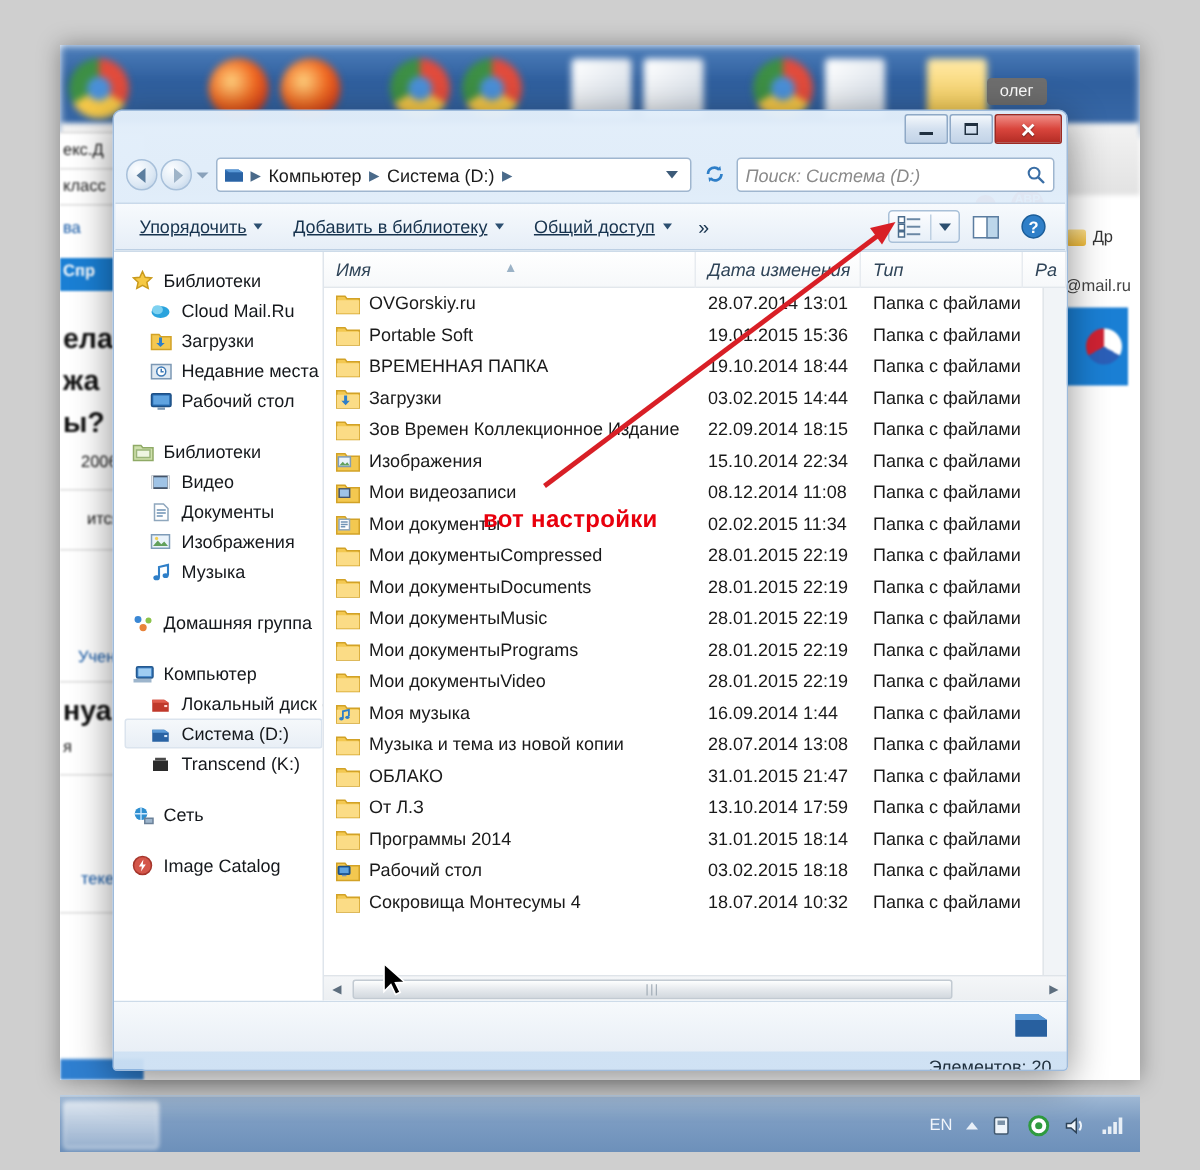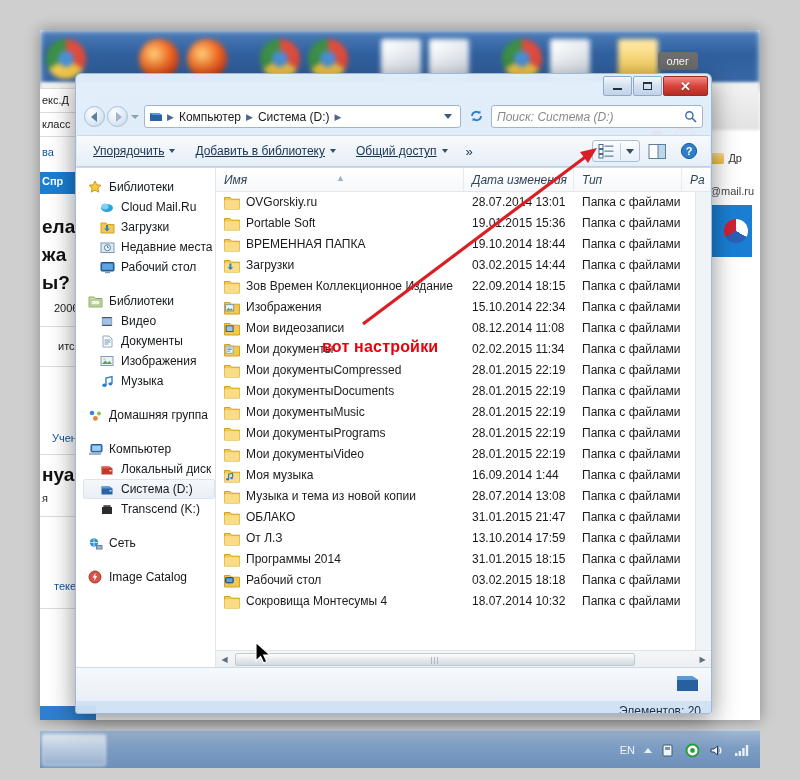--- a/index.html
+++ b/index.html
@@ -884,21 +884,21 @@
             <div class="row">
               <div class="cell name">
                 <span style="display: flex;">
                   <svg class="fi" viewBox="0 0 16 14">
                     <path d="M.5 1.5h5.5l1.3 1.7H15.5V13H.5z" fill="#f3c850" stroke="#d2a227"></path>
                     <path d="M.5 4.2h15v8.8H.5z" fill="#fbdc86"></path>
                   </svg>
                 </span>
                 <span>Программы 2014</span>
               </div>
-              <div class="cell date">31.01.2015 18:15</div>
+              <div class="cell date">31.01.2015 18:14</div>
               <div class="cell type">Папка с файлами</div>
               <div class="cell size"></div>
             </div>
             <div class="row">
               <div class="cell name">
                 <span style="display: flex;">
                   <svg class="fi" viewBox="0 0 16 14">
                     <path d="M.5 1.5h5.5l1.3 1.7H15.5V13H.5z" fill="#f3c850" stroke="#d2a227"></path>
                     <rect x="1.6" y="3.6" width="7.6" height="5.2" rx=".6" fill="#2a6fb5" stroke="#1d4f85"></rect>
                     <rect x="2.5" y="4.4" width="5.8" height="3.6" fill="#5fa3e0"></rect>

